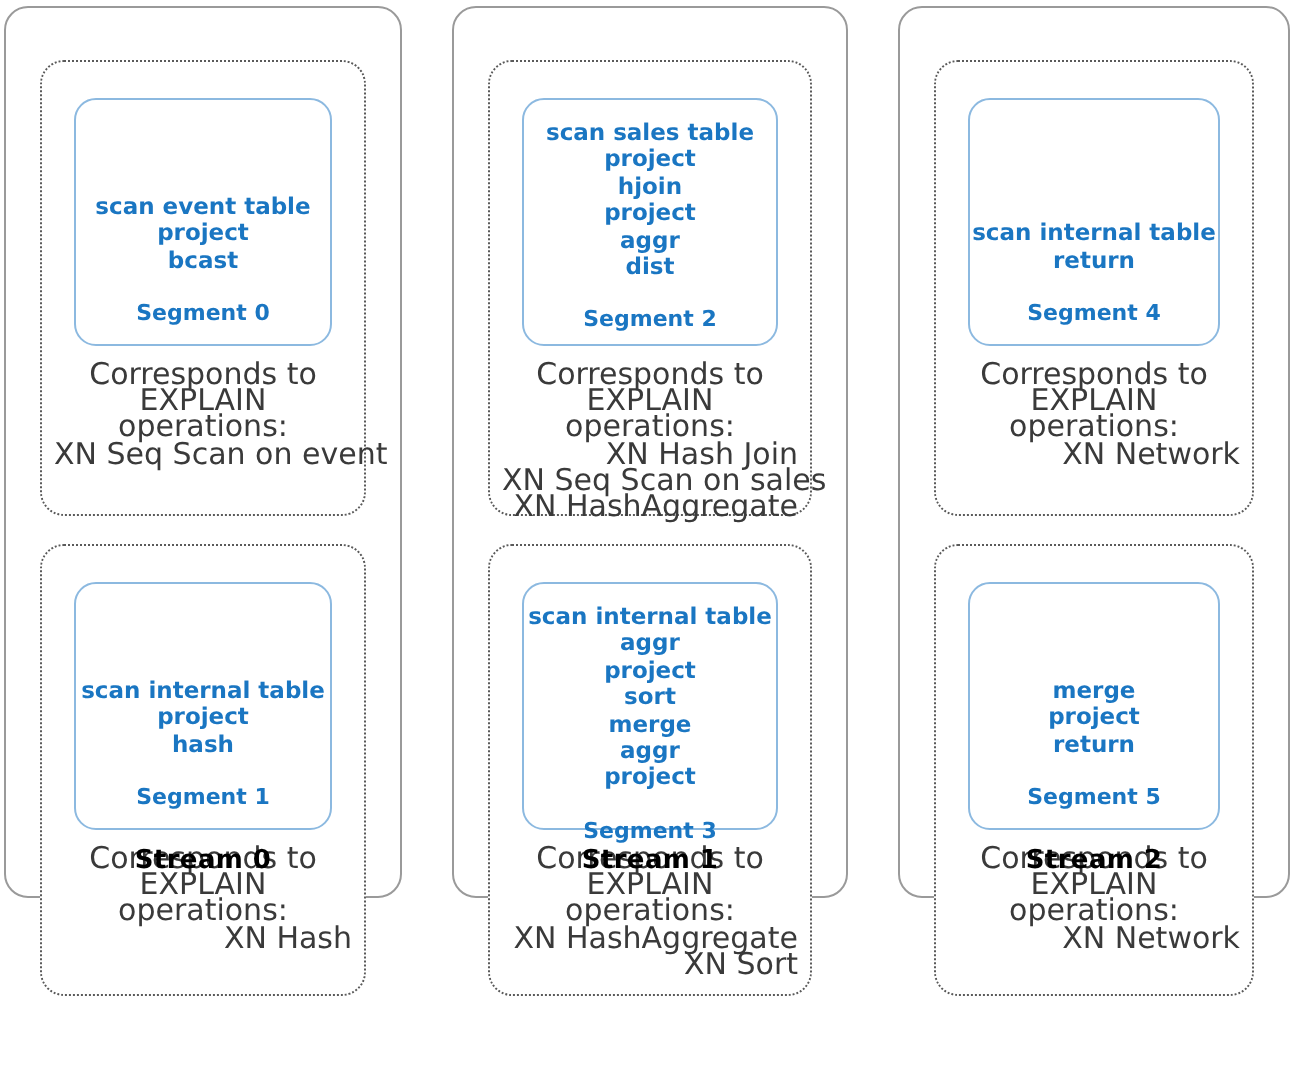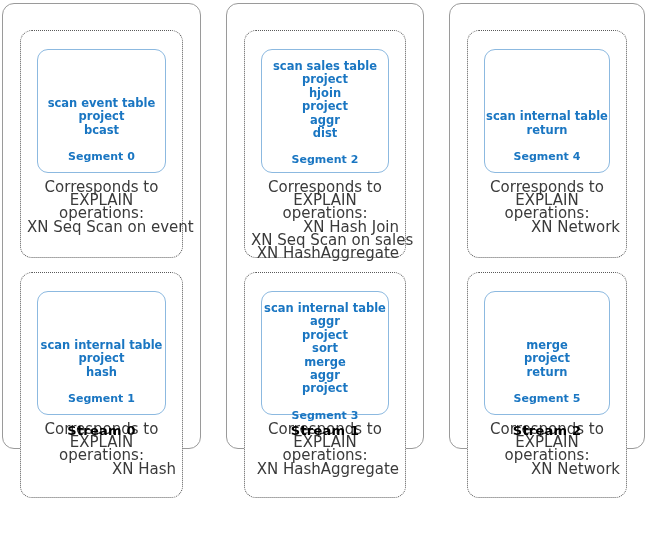--- a/index.html
+++ b/index.html
@@ -194,20 +194,21 @@
           <div>merge</div>
           <div>aggr</div>
           <div>project</div>
         </div>
         <div class="seg-name">Segment 3</div>
       </div>
       <div class="explain">
         <div class="lead">Corresponds to EXPLAIN</div>
         <div class="lead">operations:</div>
         <div class="xn">XN HashAggregate</div>
+        <div class="xn">XN Sort</div>
       </div>
     </div>
 
     <div class="stream-label">Stream 1</div>
   </div>
 
   <div class="stream stream-2">
 
     <div class="seg-wrap row-top">
       <div class="seg-box">

